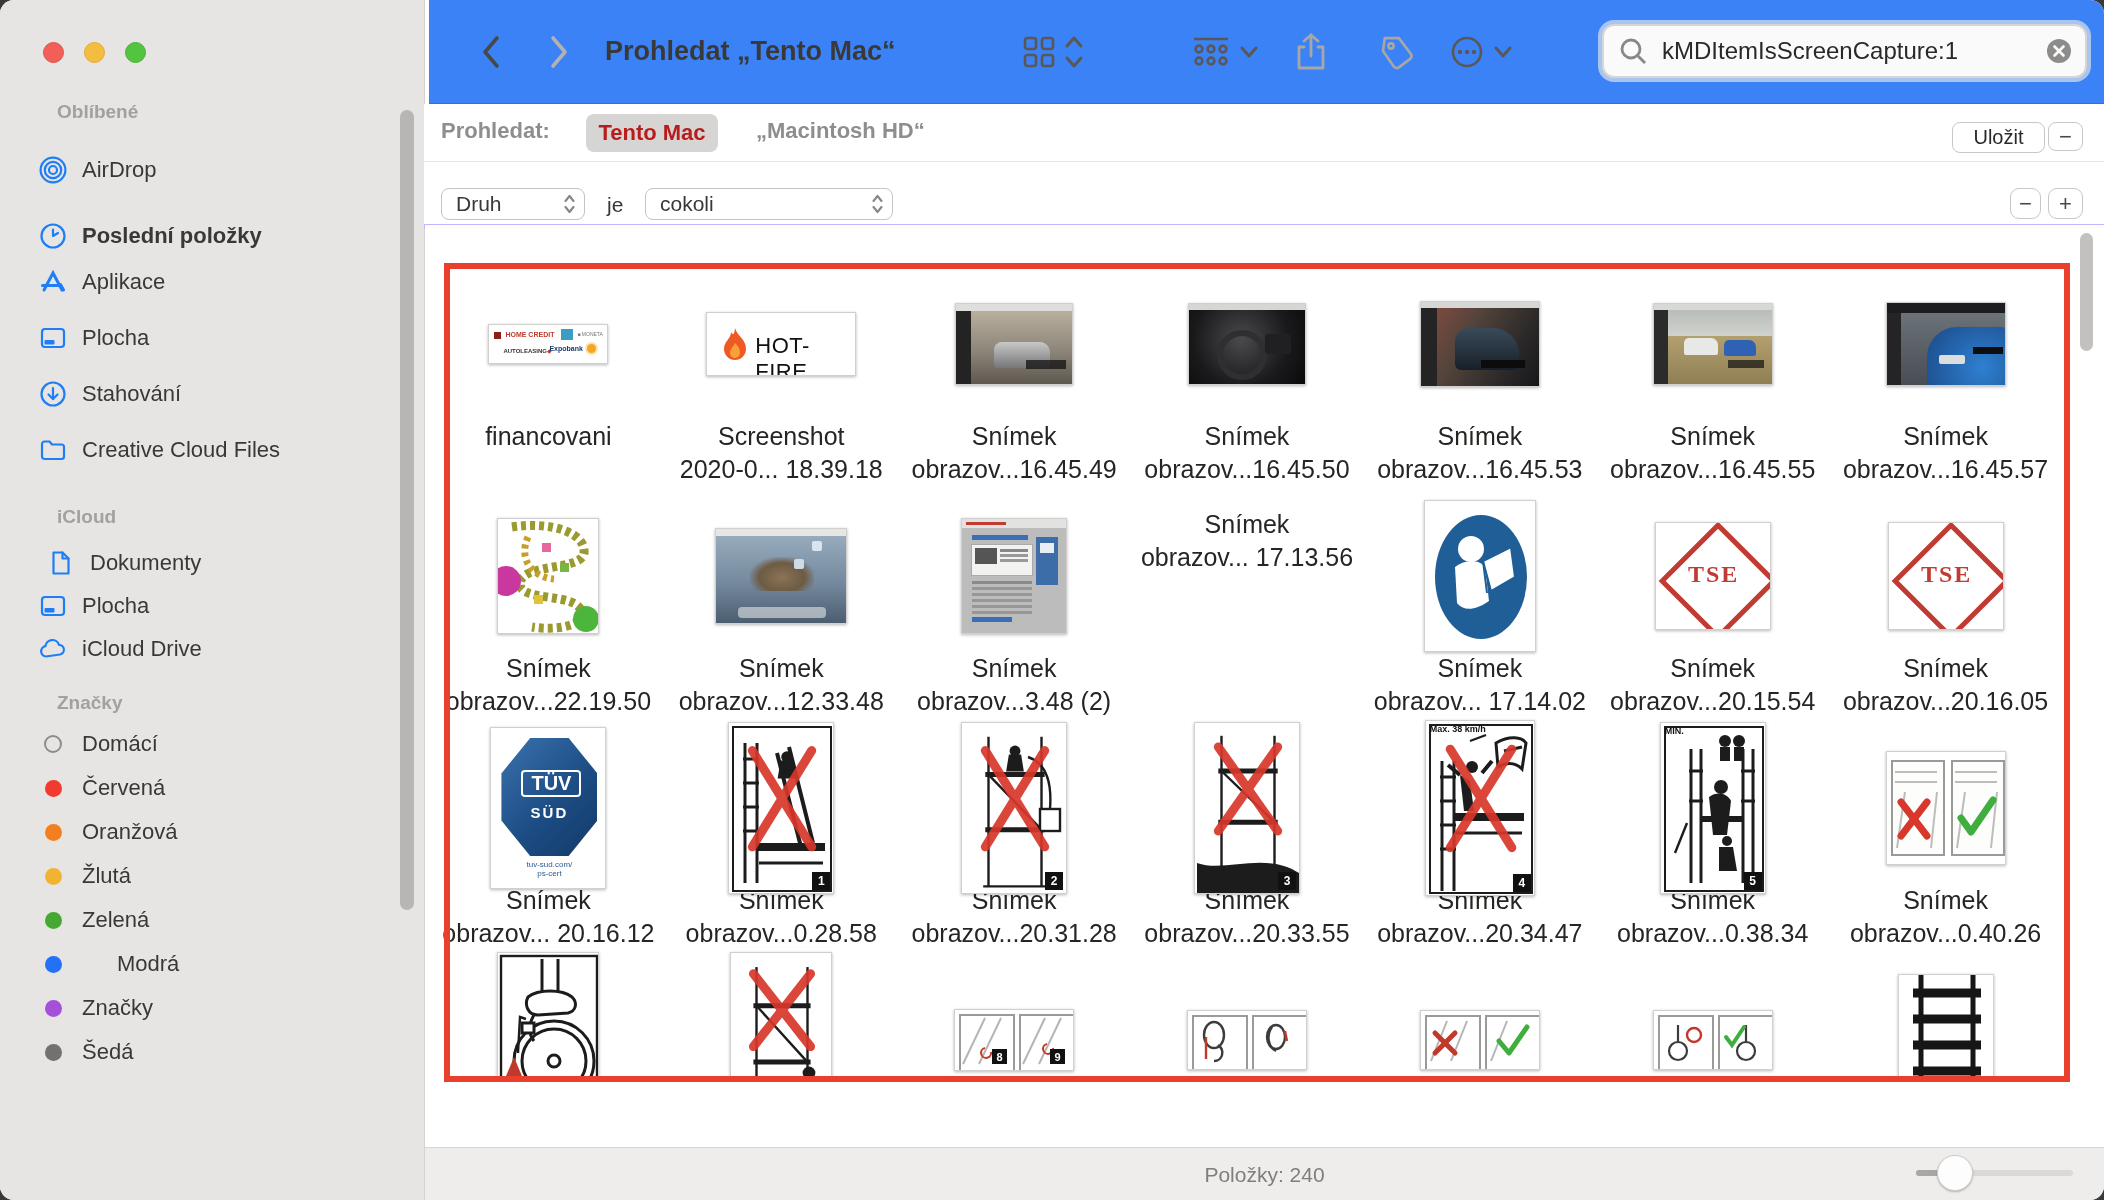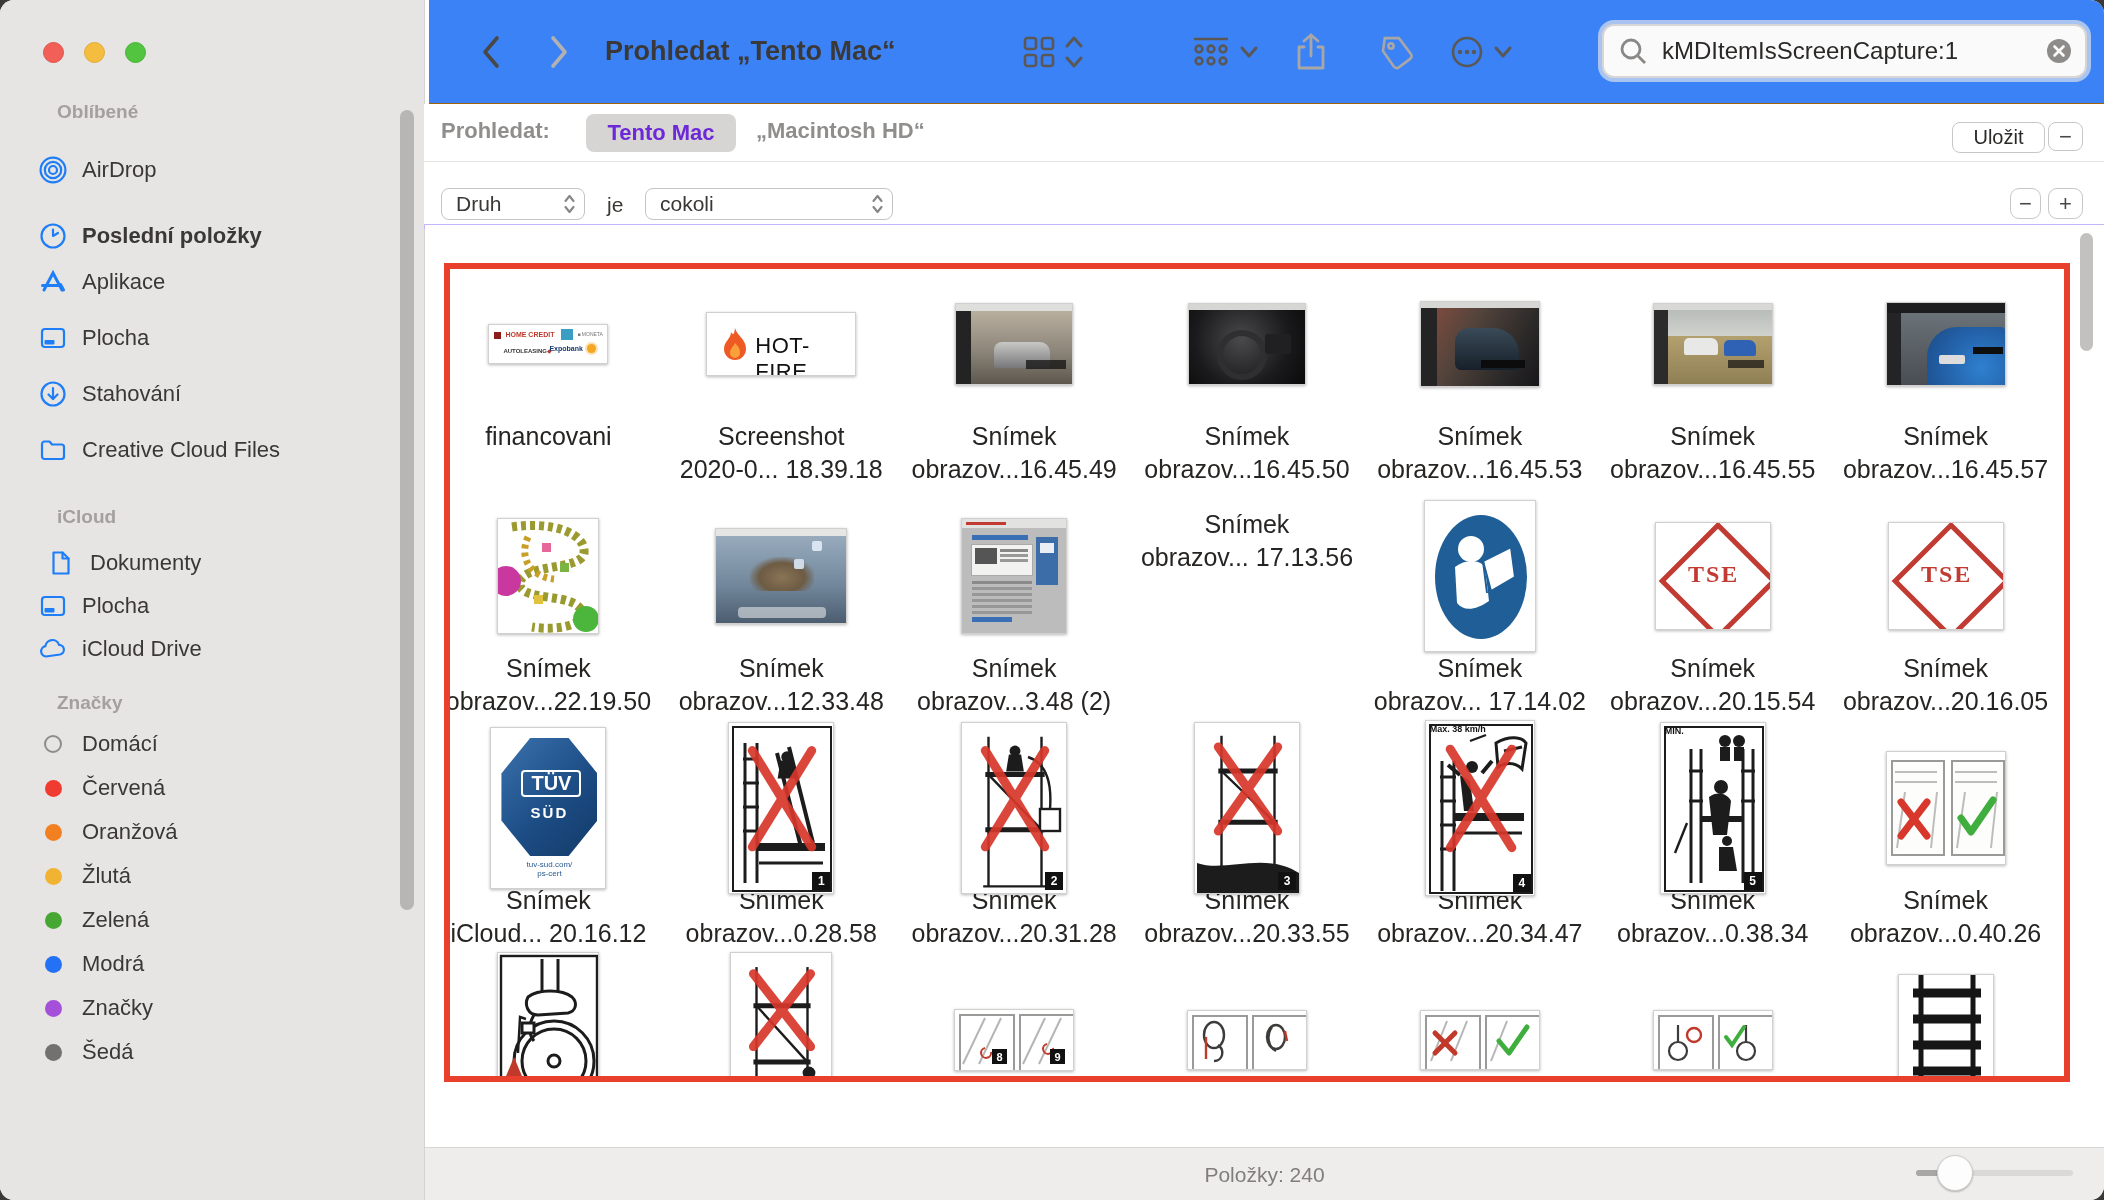--- a/index.html
+++ b/index.html
@@ -20,21 +20,21 @@
   .sb-scrollbar{position:absolute;left:400px;top:110px;width:14px;height:800px;border-radius:7px;background:#b8b6b4;}
   
   .toolbar{position:absolute;left:429px;top:0;width:1680px;height:103px;background:#3b82f6;border-bottom:7px solid #a16207;}
   .tb-btn{position:absolute;top:0;height:103px;display:flex;align-items:center;justify-content:center;}
   .tb-title{position:absolute;left:176px;top:0;height:103px;display:flex;align-items:center;font-size:27px;font-weight:700;color:#3b3937;white-space:nowrap;}
   .searchfield{position:absolute;left:1173px;top:24px;width:485px;height:54px;background:#fbfafa;border:2px solid #d8d6d4;border-radius:12px;box-shadow:0 0 0 4px #a9c4f0;display:flex;align-items:center;box-sizing:border-box;}
   .searchfield input{border:none;outline:none;background:transparent;font-size:24px;color:#2b2927;width:330px;font-family:inherit;}
   
   .scopebar{position:absolute;left:424px;top:104px;width:1680px;height:57px;background:#fff;border-bottom:1px solid #e6e4e2;}
   .scope-label{position:absolute;left:17px;top:14px;font-size:22px;font-weight:700;color:#908e8c;}
-  .scope-pill{position:absolute;left:162px;top:10px;width:150px;height:38px;background:#d7d5d3;border-radius:8px;display:flex;align-items:center;justify-content:center;font-size:22px;font-weight:700;color:#6d28d9;}
+  .scope-pill{position:absolute;left:162px;top:10px;width:132px;height:38px;background:#d7d5d3;border-radius:8px;display:flex;align-items:center;justify-content:center;font-size:22px;font-weight:700;color:#b91c1c;}
   .scope-plain{position:absolute;left:332px;top:14px;font-size:22px;font-weight:700;color:#908e8c;}
   .save-btn{position:absolute;left:1528px;top:18px;width:91px;height:29px;background:#fff;border:1px solid #c9c7c5;border-radius:8px;display:flex;align-items:center;justify-content:center;font-size:20px;color:#2b2927;}
   .mini-btn{position:absolute;background:#fff;border:1px solid #c9c7c5;border-radius:8px;display:flex;align-items:center;justify-content:center;font-size:22px;color:#4a4846;box-sizing:border-box;}
   .filterbar{position:absolute;left:424px;top:162px;width:1680px;height:62px;background:#fff;border-bottom:5px solid #c4b5fd;}
   .popup{position:absolute;top:26px;height:32px;background:#fff;border:1px solid #c6c4c2;border-radius:8px;display:flex;align-items:center;box-sizing:border-box;font-size:21px;color:#3a3836;}
   .popup .pv{padding-left:14px;flex:1;}
   .popup .chev{margin-right:8px;}
   .filter-join{position:absolute;left:183px;top:31px;font-size:21px;color:#3a3836;}
   
   .content{position:absolute;left:425px;top:225px;width:1679px;height:922px;background:#fff;}
@@ -199,21 +199,21 @@
               <span class="tag-dot" style="background: rgb(240, 180, 50);"></span>
             </span>
             <span class="sb-label">Žlutá</span>
           </div>
           <div class="sb-item" style="position: absolute; top: 898px; height: 44px; width: 424px;">
             <span class="sb-icon">
               <span class="tag-dot" style="background: rgb(70, 168, 50);"></span>
             </span>
             <span class="sb-label">Zelená</span>
           </div>
-          <div class="sb-item" style="position: absolute; top: 942px; height: 44px; width: 424px;">
+          <div class="sb-item" style="position: absolute; top: 942px; height: 44px; width: 424px; gap: 35px;">
             <span class="sb-icon">
               <span class="tag-dot" style="background: rgb(35, 113, 245);"></span>
             </span>
             <span class="sb-label">Modrá</span>
           </div>
           <div class="sb-item" style="position: absolute; top: 986px; height: 44px; width: 424px;">
             <span class="sb-icon">
               <span class="tag-dot" style="background: rgb(165, 80, 216);"></span>
             </span>
             <span class="sb-label">Značky</span>
@@ -589,21 +589,21 @@
             <div class="iconarea">
               <div class="thumb" style="width: 116px; height: 162px;">
                 <div class="abs" style="left:10px;top:10px;width:96px;height:118px;background:linear-gradient(135deg,#3a72ae 0%,#1d4d85 55%,#123a68 100%);clip-path:polygon(30% 0,70% 0,100% 30%,100% 70%,70% 100%,30% 100%,0 70%,0 30%);"></div>
    <div class="abs" style="left:30px;top:42px;width:56px;border:2px solid #fff;border-radius:4px;text-align:center;font-size:20px;font-weight:700;color:#fff;">TÜV</div>
    <div class="abs" style="left:0;top:76px;width:116px;text-align:center;font-size:15px;font-weight:700;color:#fff;letter-spacing:2px;">SÜD</div>
    <div class="abs" style="left:0;top:132px;width:116px;text-align:center;font-size:8px;color:#2a5a90;">tuv-sud.com/<br>ps-cert</div>
               </div>
             </div>
             <div class="flabel">
               <div>Snímek</div>
-              <div>iCloud... 20.16.12</div>
+              <div>obrazov... 20.16.12</div>
             </div>
           </div>
           <div class="cell">
             <div class="iconarea">
               <div class="thumb" style="width: 106px; height: 172px;">
                 <svg class="abs" style="left:0;top:0;" width="106" height="172" viewBox="0 0 106 172">
                   <g stroke="#1c1c1c" stroke-width="3" fill="none">
                     <rect x="4" y="4" width="98" height="164" stroke-width="2"></rect>
                     <line x1="16" y1="20" x2="16" y2="160"></line>
                     <line x1="28" y1="20" x2="28" y2="160"></line>

